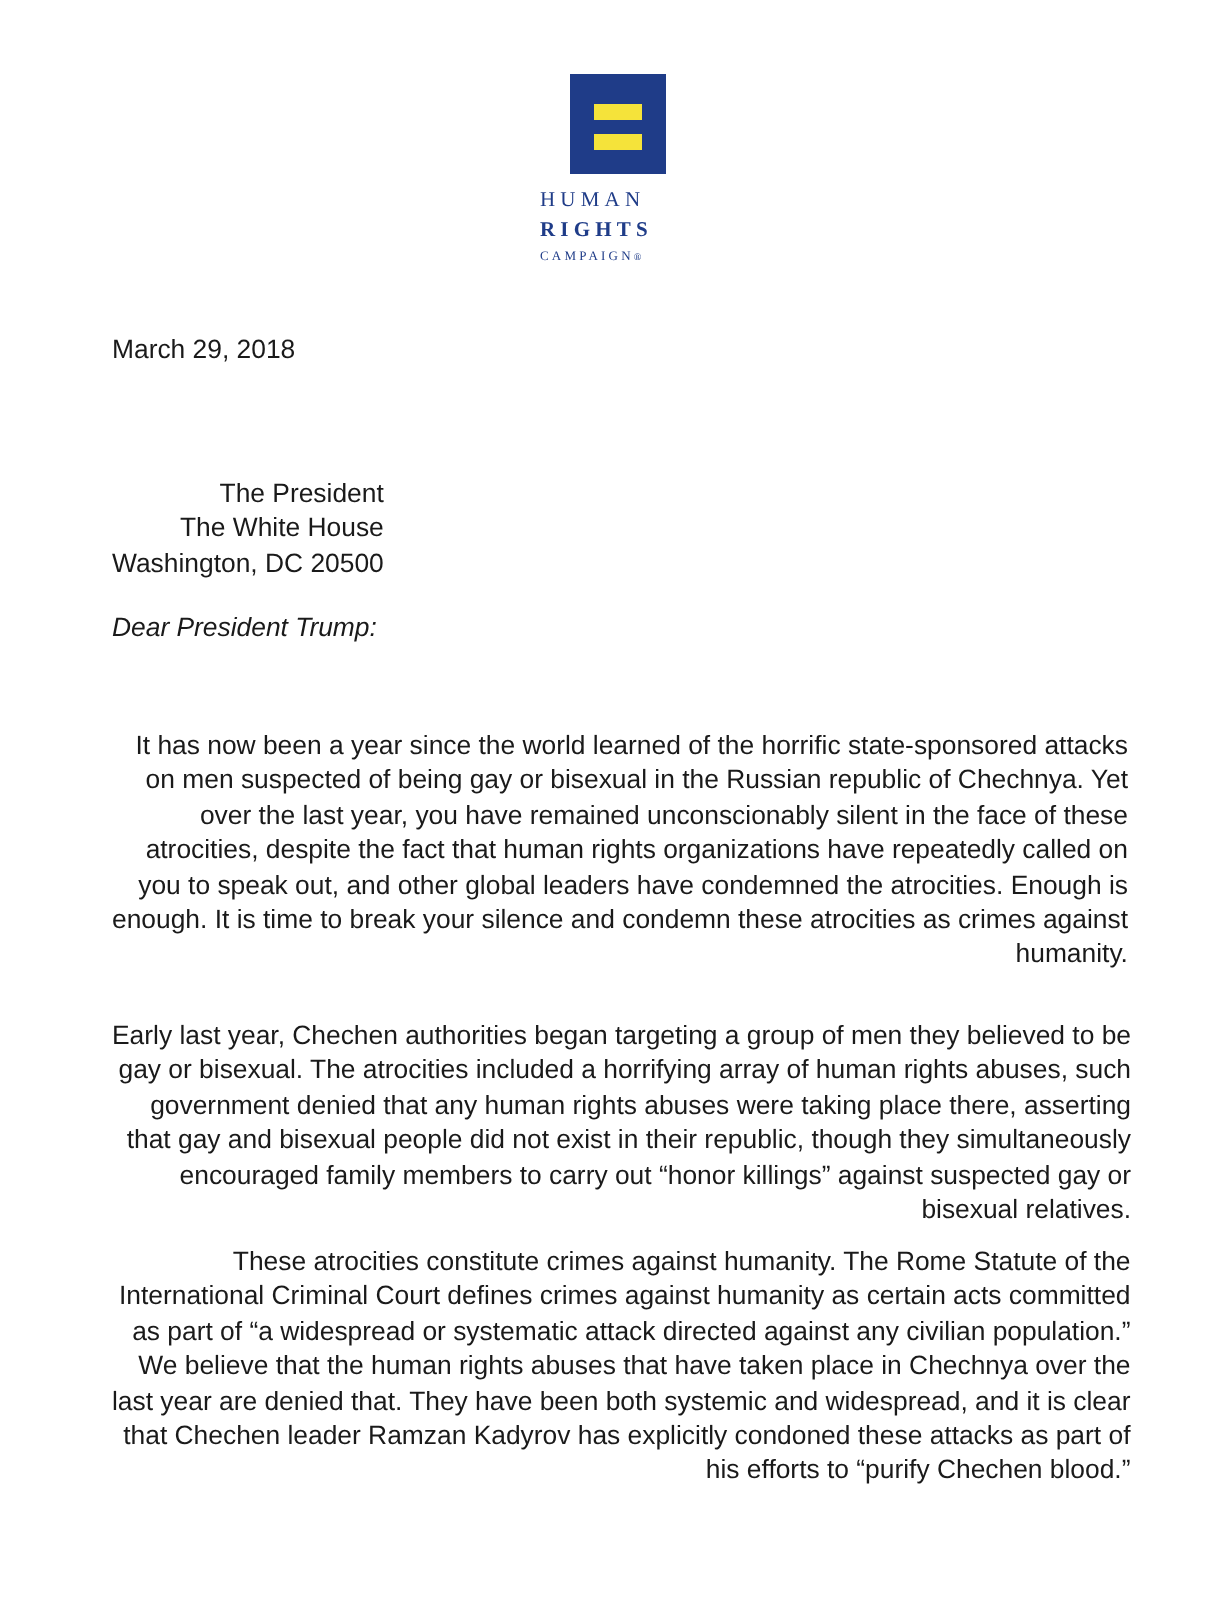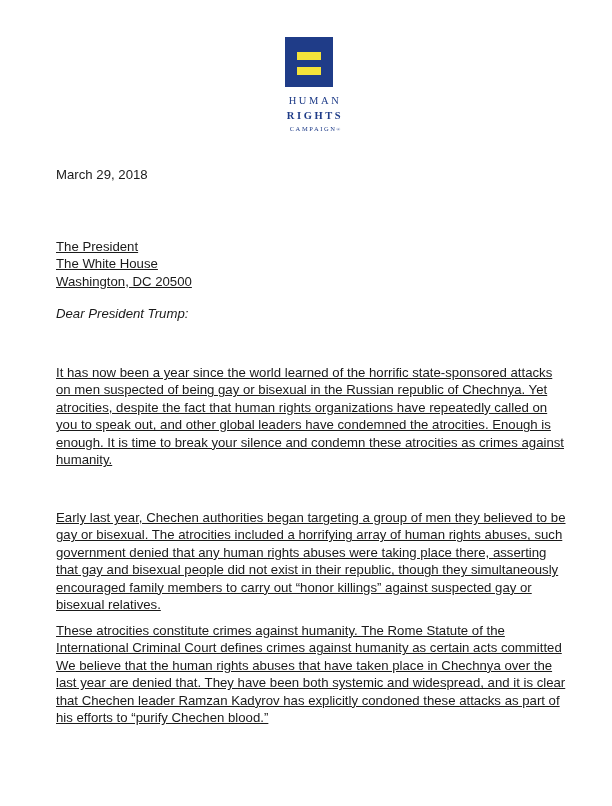--- a/index.html
+++ b/index.html
@@ -29,43 +29,44 @@
       width: 24px;
       height: 8px;
       background: #f5e33a;
     }
     .logo .bar.top { top: 15px; }
     .logo .bar.bottom { top: 30px; }
     .wordmark {
       position: absolute;
       left: 270px;
       width: 90px;
-      text-align: center;
+      text-align: left;
       font-family: "Liberation Serif", serif;
       color: #1f3c88;
     }
     .wordmark.human { top: 95px; font-size: 10.5px; letter-spacing: 2.6px; }
     .wordmark.rights { top: 110px; font-size: 10.5px; letter-spacing: 2.6px; font-weight: bold; }
     .wordmark.campaign { top: 125px; font-size: 6.5px; letter-spacing: 1.6px; }
     .reg { font-size: 5px; letter-spacing: 0; }
 
     .text {
       position: absolute;
       left: 56px;
       font-size: 13.2px;
       line-height: 17.4px;
       white-space: nowrap;
+      text-align: right;
     }
     .date { top: 166px; }
     .addr { top: 238px; }
     .salutation { top: 305px; font-style: italic; }
     .para1 { top: 364px; }
     .para2 { top: 509px; }
     .para3 { top: 622px; }
-    .line { display: block; text-decoration: underline; }
+    .line { display: block; }
   </style>
 </head>
 <body>
 
 <div>
   <div class="logo">
     <div class="bar top"></div>
     <div class="bar bottom"></div>
   </div>
   <div class="wordmark human">HUMAN</div>
@@ -79,35 +80,37 @@
   <span class="line">The President</span>
   <span class="line">The White House</span>
   <span class="line">Washington, DC 20500</span>
 </div>
 
 <div class="text salutation">Dear President Trump:</div>
 
 <div class="text para1">
   <span class="line">It has now been a year since the world learned of the horrific state-sponsored attacks</span>
   <span class="line">on men suspected of being gay or bisexual in the Russian republic of Chechnya. Yet</span>
+  <span class="line">over the last year, you have remained unconscionably silent in the face of these</span>
   <span class="line">atrocities, despite the fact that human rights organizations have repeatedly called on</span>
   <span class="line">you to speak out, and other global leaders have condemned the atrocities. Enough is</span>
   <span class="line">enough. It is time to break your silence and condemn these atrocities as crimes against</span>
   <span class="line">humanity.</span>
 </div>
 
 <div class="text para2">
   <span class="line">Early last year, Chechen authorities began targeting a group of men they believed to be</span>
   <span class="line">gay or bisexual. The atrocities included a horrifying array of human rights abuses, such</span>
   <span class="line">government denied that any human rights abuses were taking place there, asserting</span>
   <span class="line">that gay and bisexual people did not exist in their republic, though they simultaneously</span>
   <span class="line">encouraged family members to carry out “honor killings” against suspected gay or</span>
   <span class="line">bisexual relatives.</span>
 </div>
 
 <div class="text para3">
   <span class="line">These atrocities constitute crimes against humanity. The Rome Statute of the</span>
   <span class="line">International Criminal Court defines crimes against humanity as certain acts committed</span>
+  <span class="line">as part of “a widespread or systematic attack directed against any civilian population.”</span>
   <span class="line">We believe that the human rights abuses that have taken place in Chechnya over the</span>
   <span class="line">last year are denied that. They have been both systemic and widespread, and it is clear</span>
   <span class="line">that Chechen leader Ramzan Kadyrov has explicitly condoned these attacks as part of</span>
   <span class="line">his efforts to “purify Chechen blood.”</span>
 </div>
 
 </body></html>

